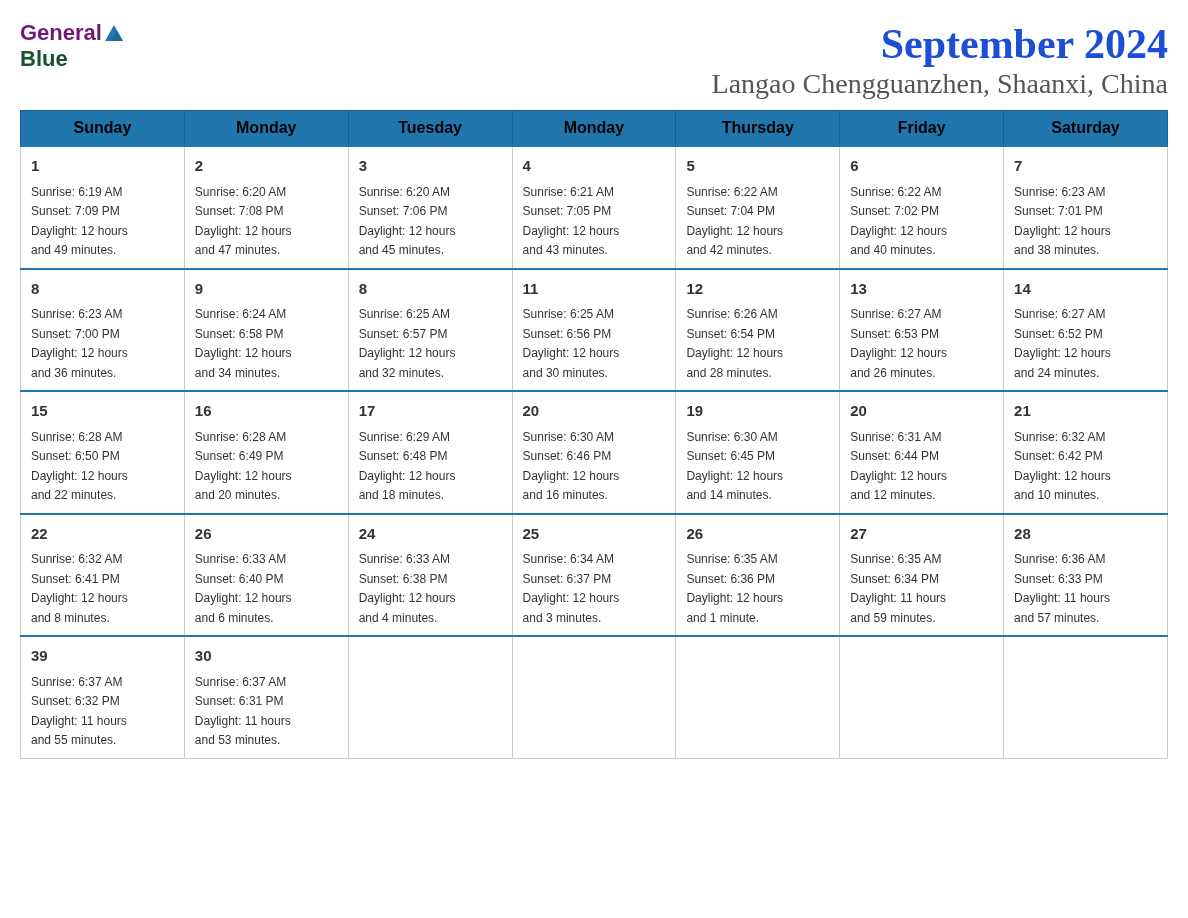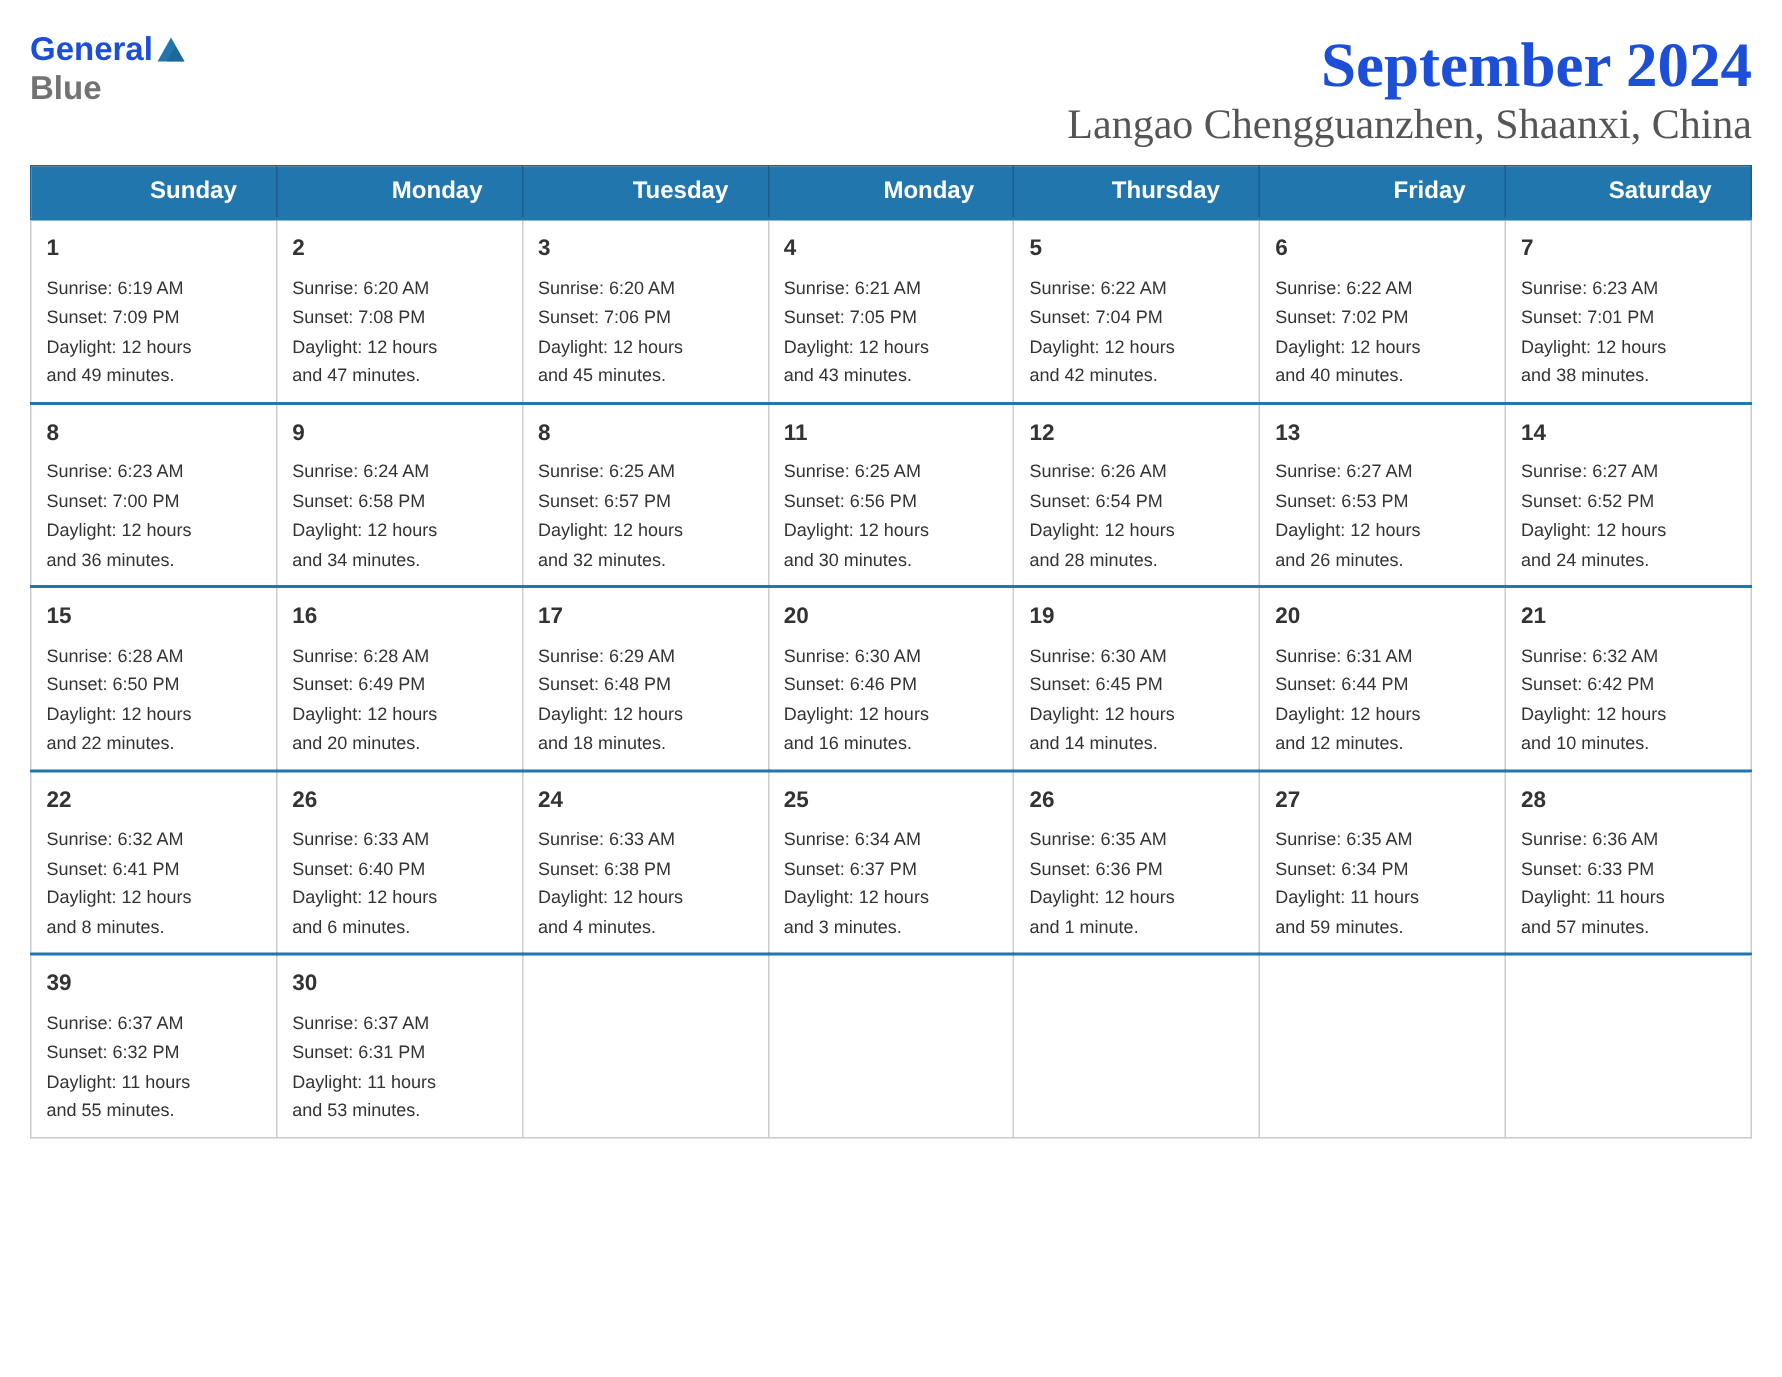--- a/index.html
+++ b/index.html
@@ -16,24 +16,24 @@
       align-items: flex-start;
       margin-bottom: 10px;
     }
     .logo {
       display: flex;
       align-items: center;
       font-size: 22px;
       font-weight: bold;
     }
     .logo-general {
-      color: #1d4ed8;
+      color: #701a75;
     }
     .logo-blue {
-      color: #737373;
+      color: #14532d;
     }
     .title-block {
       text-align: right;
     }
     .title-block h1 {
       font-size: 42px;
       font-weight: bold;
       color: #1d4ed8;
       font-family: Georgia, serif;
     }
@@ -45,25 +45,25 @@
     }
     .calendar {
       width: 100%;
       border-collapse: collapse;
       border: 1px solid #aaa;
     }
     .calendar thead tr {
       background-color: #2176ae;
     }
     .calendar thead th {
-      color: #ffffff;
+      color: #000000;
       font-size: 16px;
       font-weight: bold;
       padding: 8px 26px;
-      text-align: right;
+      text-align: center;
       border: 1px solid #1a5f8e;
     }
     .calendar tbody td {
       vertical-align: top;
       padding: 8px 10px;
       border: 1px solid #ccc;
       width: 14.28%;
       font-size: 13px;
       color: #333;
       line-height: 1.5;

